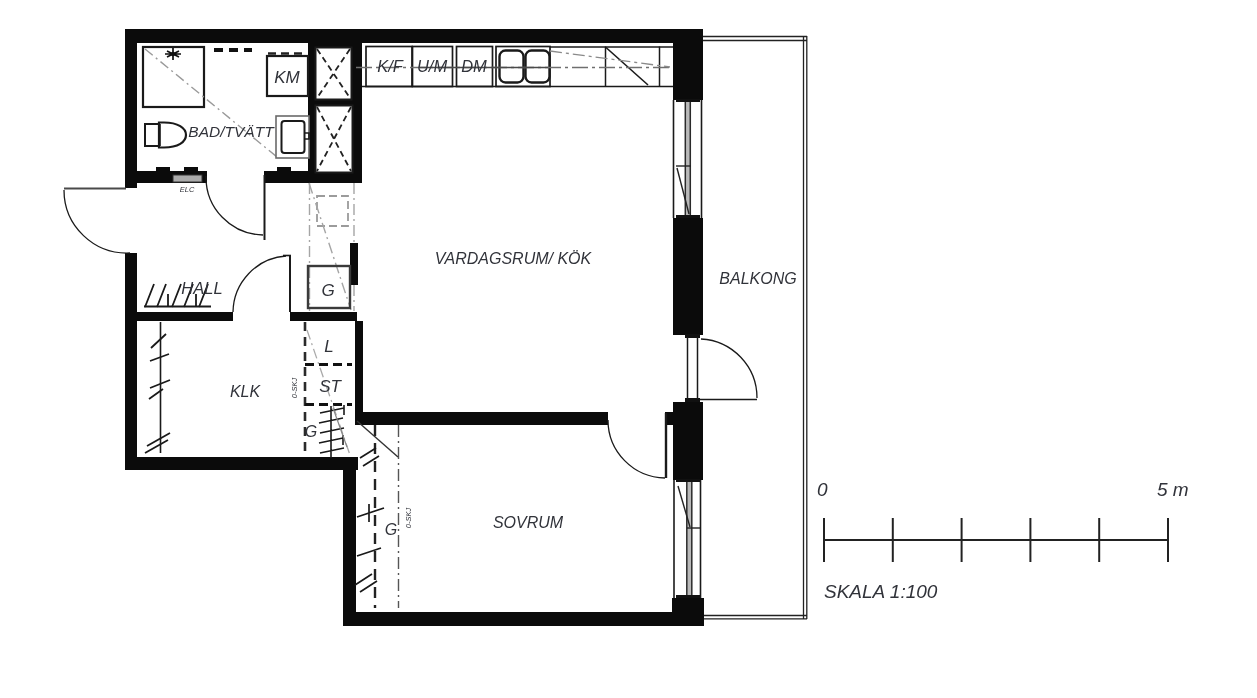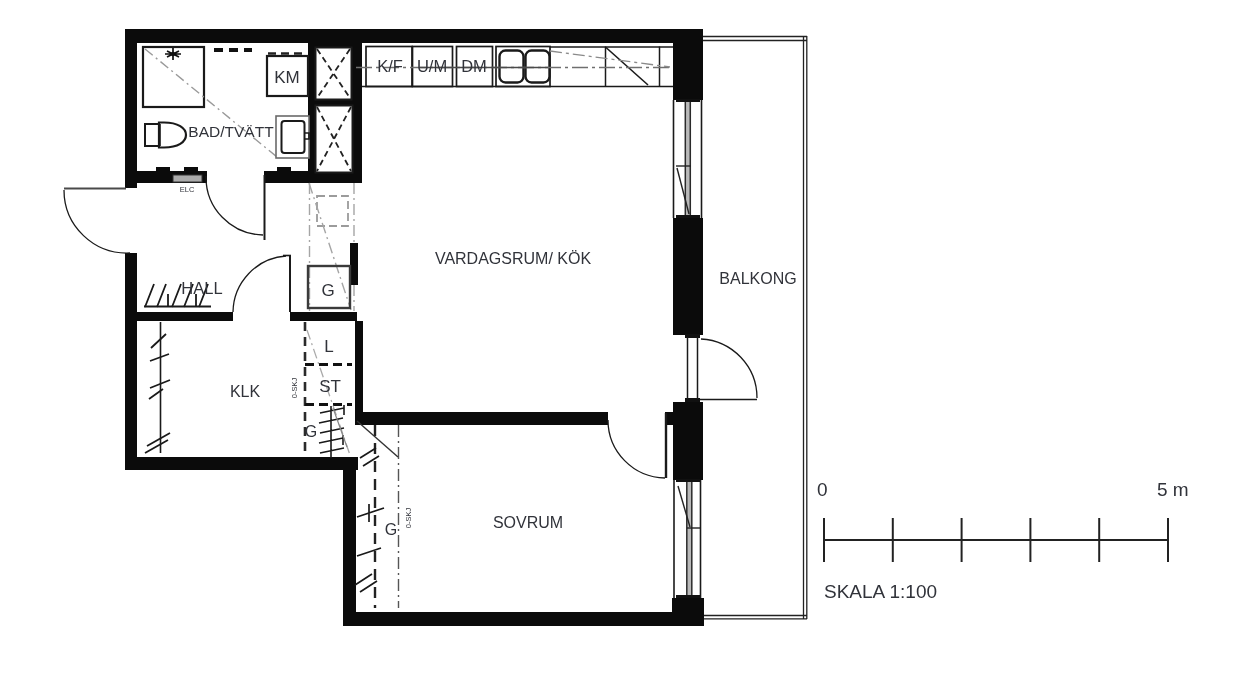--- a/index.html
+++ b/index.html
@@ -1,16 +1,16 @@
 <!DOCTYPE html>
 <html><head>
 <meta charset="utf-8">
 <style>
   html,body{margin:0;padding:0;background:#ffffff;}
-  .page{position:relative;width:1257px;height:698px;background:#ffffff;overflow:hidden;}
+  .page{position:relative;width:1257px;height:698px;background:#ffffff;overflow:hidden;font-style:italic;}
   svg{display:block;}
   text{font-family:"Liberation Sans", sans-serif;fill:#31333a;}
 </style>
 </head>
 <body>
 <div class="page">
 <svg width="1257" height="698" viewBox="0 0 1257 698">
 
 <g>
         <rect x="125" y="29" width="578" height="14" fill="#0b0b0b"></rect>

